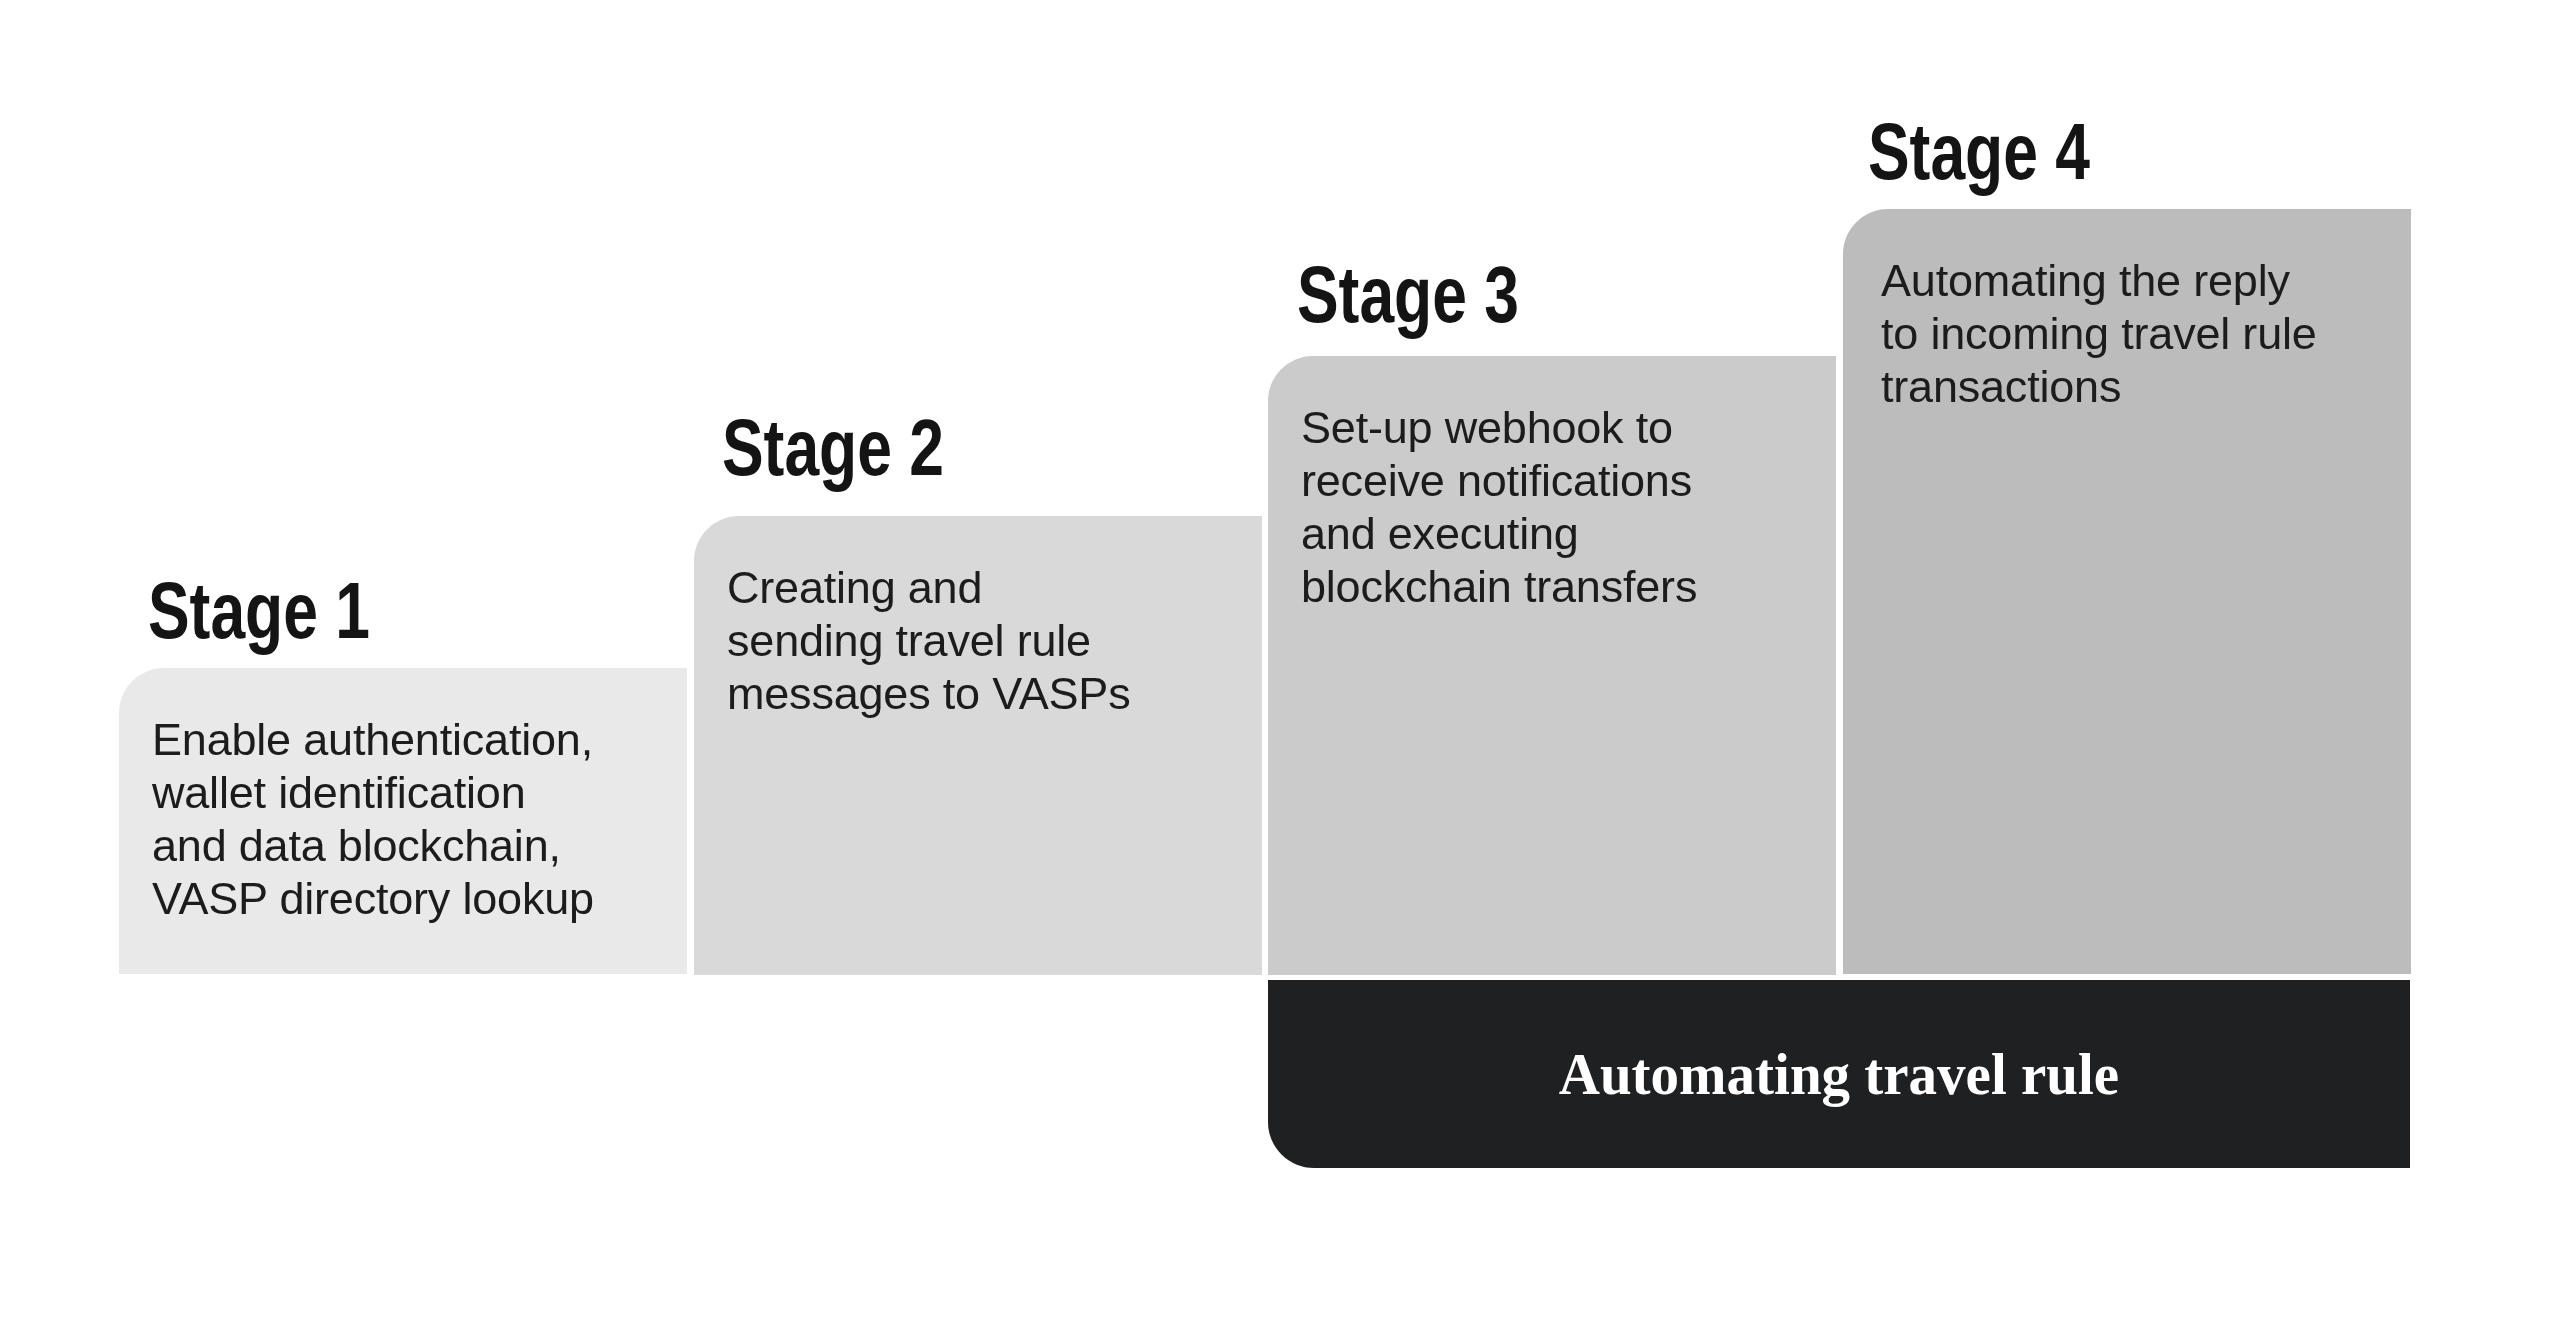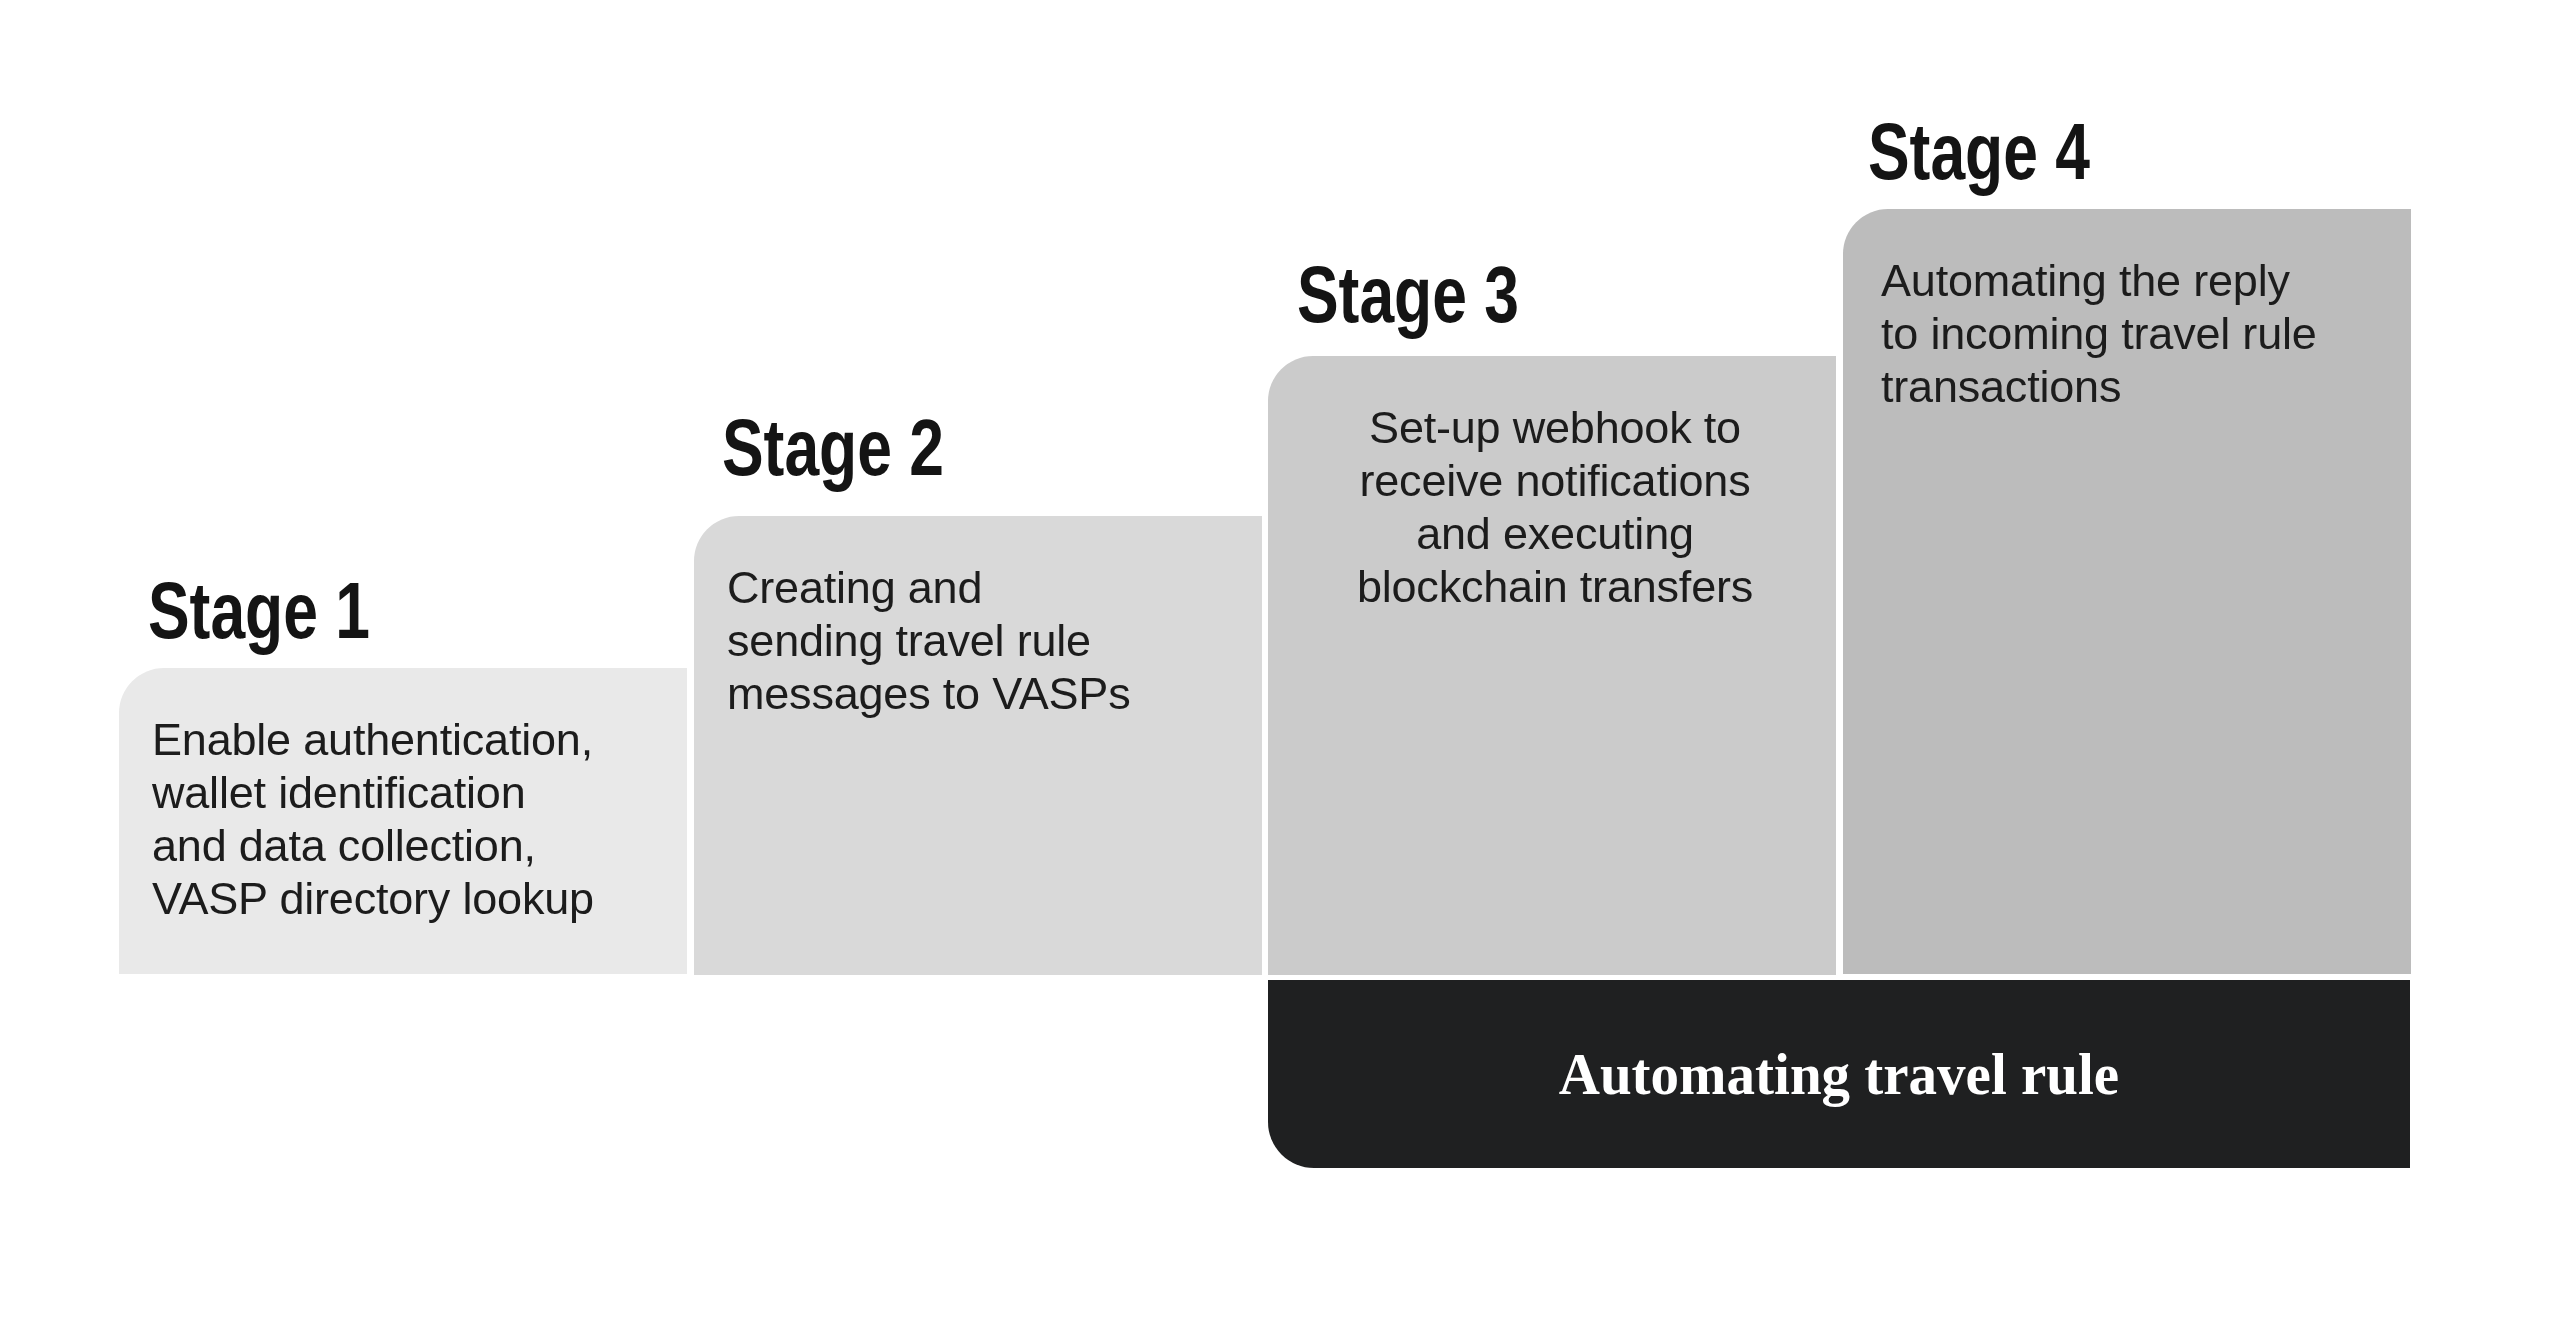--- a/index.html
+++ b/index.html
@@ -35,21 +35,21 @@
     border-top-left-radius:45px;
     padding:45px 27px 0 33px;
     font-size:45px;
     line-height:53px;
     letter-spacing:-0.2px;
     color:#1c1c1c;
     white-space:pre-line;
   }
   #box1{left:119px;top:668px;width:568px;height:306px;background:#e9e9e9;}
   #box2{left:694px;top:516px;width:568px;height:459px;background:#d9d9d9;}
-  #box3{left:1268px;top:356px;width:568px;height:619px;background:#cbcbcb;text-align:center;}
+  #box3{left:1268px;top:356px;width:568px;height:619px;background:#cbcbcb;}
   #box4{left:1843px;top:209px;width:568px;height:765px;background:#bcbcbc;padding-left:38px;}
 
   
   .bar{
     position:absolute;
     display:flex;
     align-items:center;
     justify-content:center;
   }
   #bar-compliant{
@@ -75,21 +75,21 @@
   }
 </style>
 </head>
 <body>
 
 <div class="diagram">
 
   <div id="title1" class="stage-title">Stage 1</div>
   <div id="box1" class="stage-box">Enable authentication,
 wallet identification
-and data collection,
+and data blockchain,
 VASP directory lookup</div>
 
   <div id="title2" class="stage-title">Stage 2</div>
   <div id="box2" class="stage-box">Creating and
 sending travel rule
 messages to VASPs</div>
 
   <div id="title3" class="stage-title">Stage 3</div>
   <div id="box3" class="stage-box">Set-up webhook to
 receive notifications

